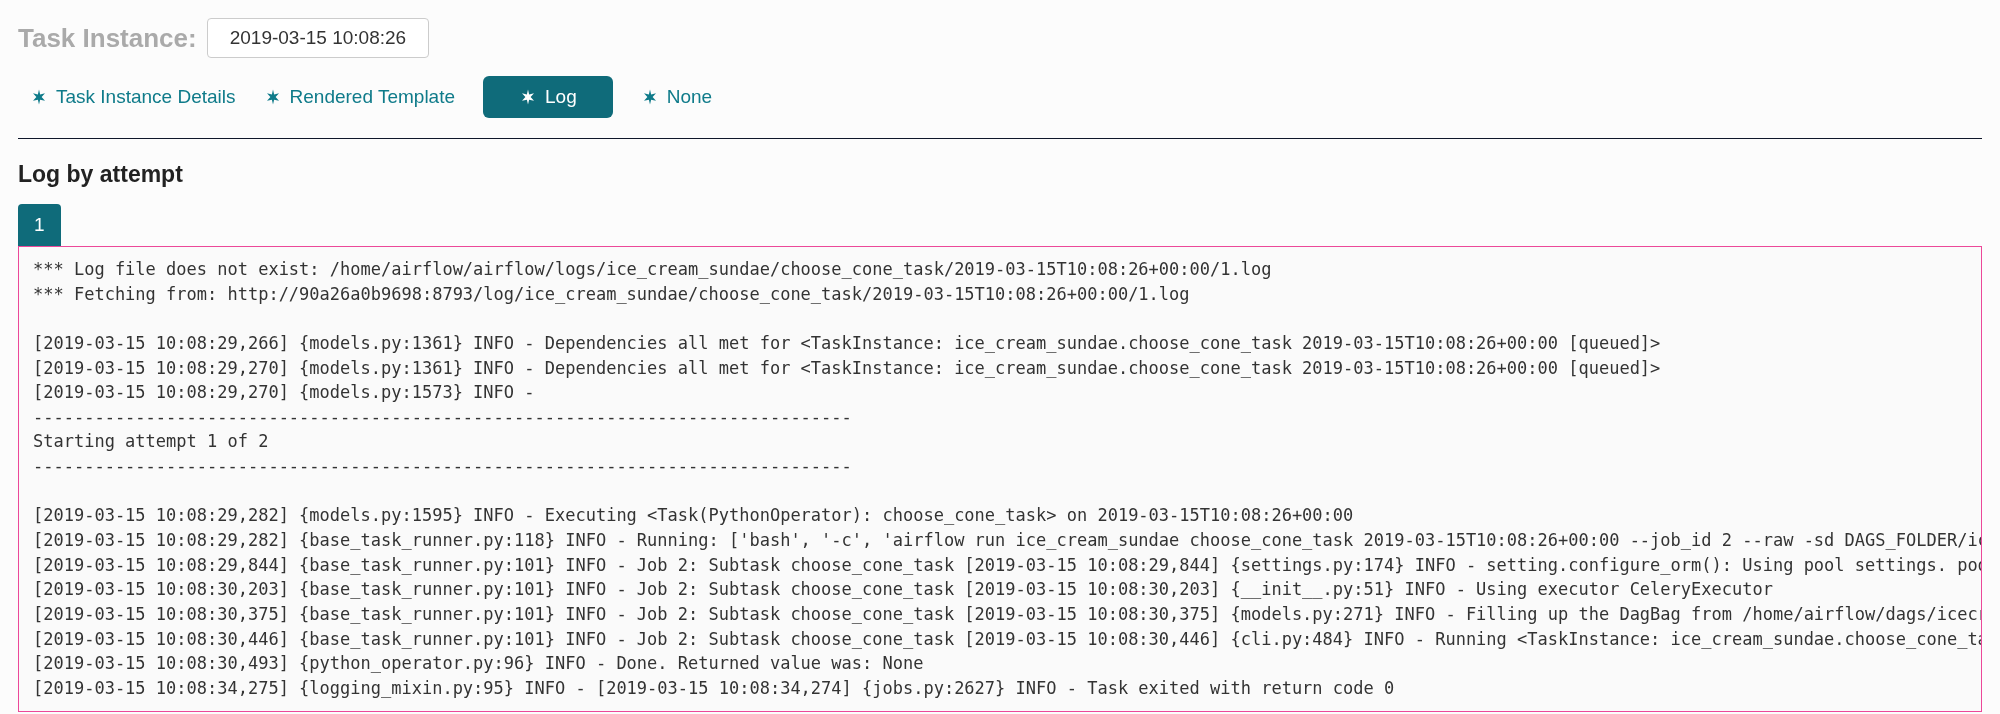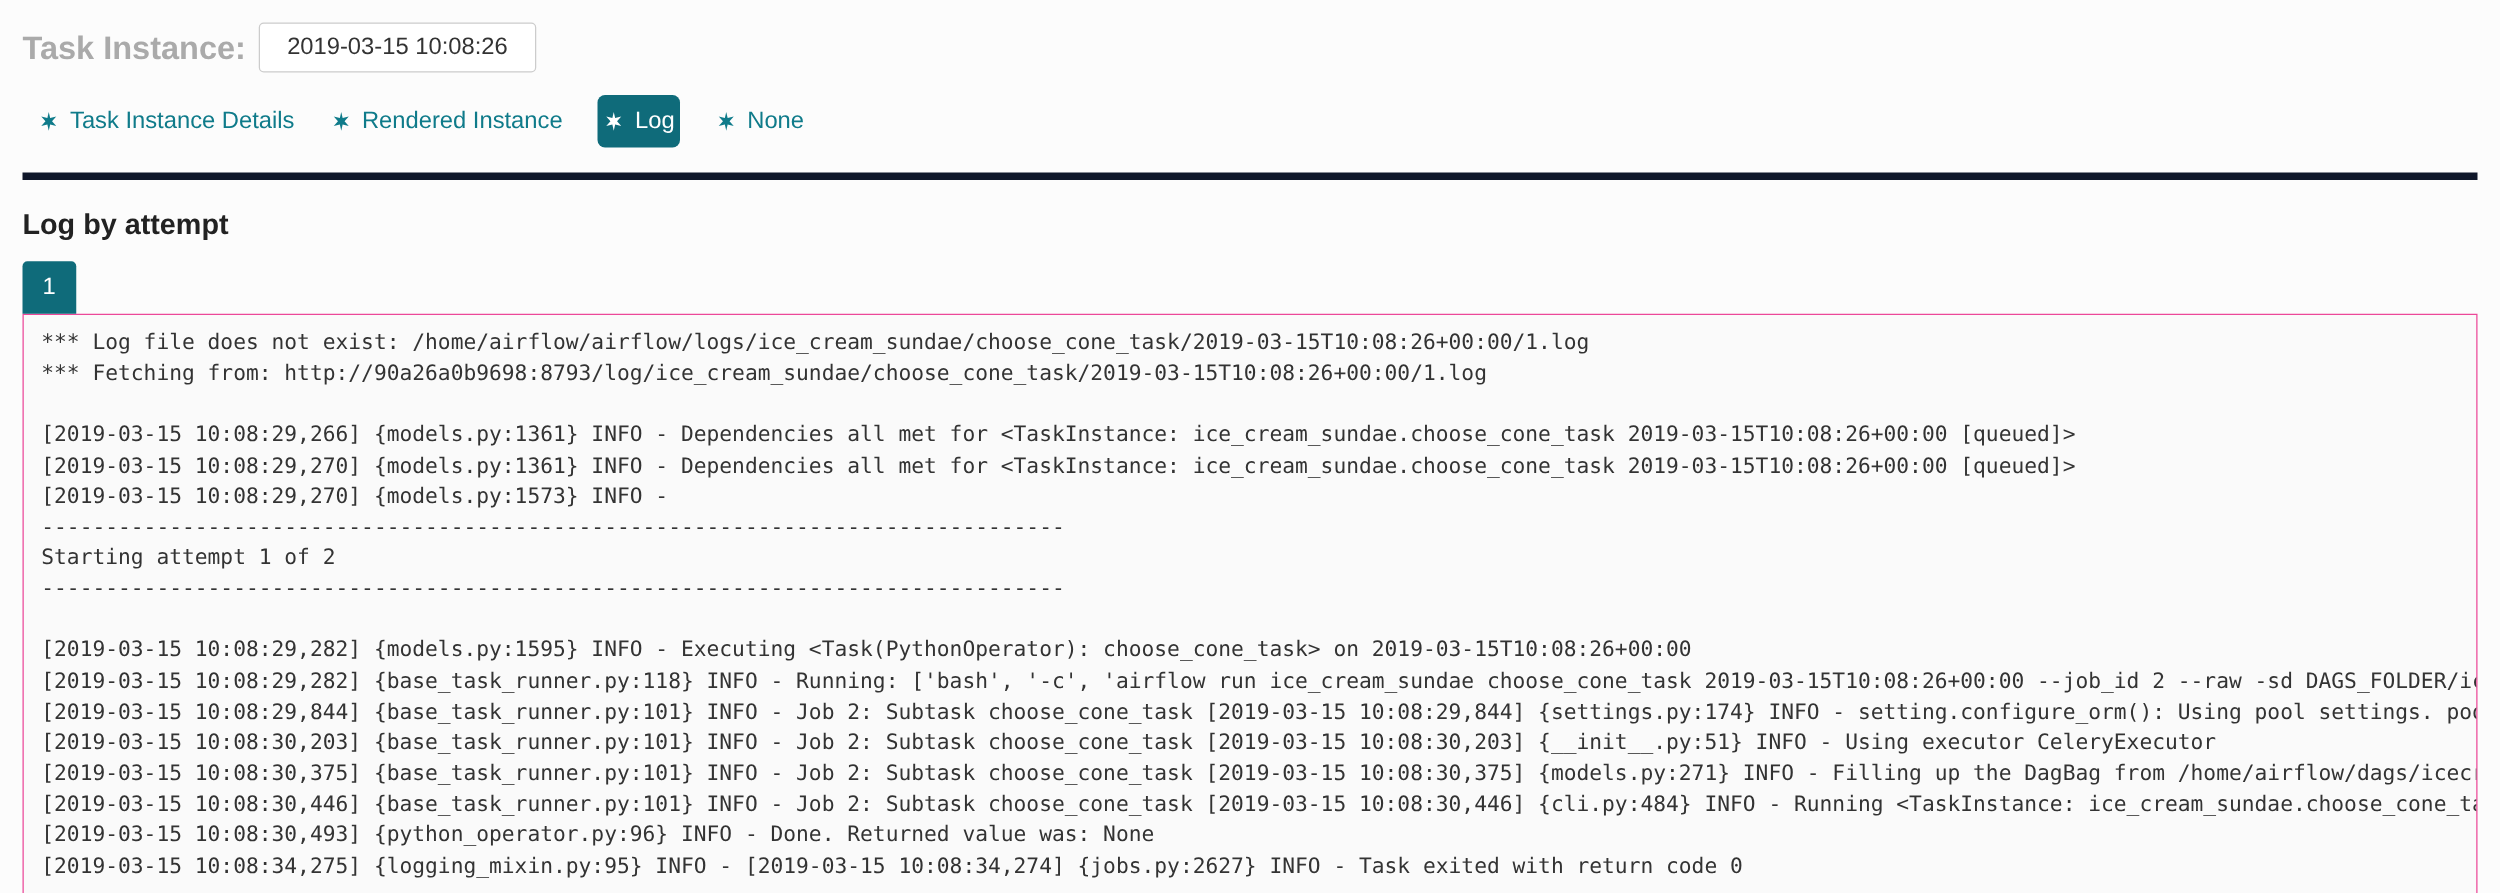--- a/index.html
+++ b/index.html
@@ -36,37 +36,37 @@
       font-size: 19px;
       background: #fff;
       color: #333;
       font-weight: 500;
     }
     .tabs-row {
       display: flex;
       gap: 28px;
       padding-left: 12px;
       padding-bottom: 20px;
-      border-bottom: 6px solid #0f172a;
+      border-bottom: 1px solid #0f172a;
       margin-bottom: 22px;
     }
     .tab-item {
       display: inline-flex;
       align-items: center;
       gap: 8px;
       color: #0f7b8a;
       font-size: 19px;
       font-weight: 500;
       cursor: pointer;
       text-decoration: none;
     }
     .tab-item.active {
       background: #0f6b7a;
       color: #fff;
-      padding: 10px 4px;
+      padding: 10px 36px;
       border-radius: 6px;
     }
     .tab-icon {
       display: inline-flex;
     }
     .section-title {
       font-size: 23px;
       font-weight: 700;
       color: #222;
       margin-bottom: 16px;
@@ -114,21 +114,21 @@
         </svg>
     </span>
     <span>Task Instance Details</span>
   </a>
   <a class="tab-item">
     <span class="tab-icon">
       <svg width="18" height="18" viewBox="0 0 24 24" fill="#0f7b8a">
           <path d="M12 2l1.5 6.5L20 7l-4.5 5L20 17l-6.5-1.5L12 22l-1.5-6.5L4 17l4.5-5L4 7l6.5 1.5z"></path>
         </svg>
     </span>
-    <span>Rendered Instance</span>
+    <span>Rendered Template</span>
   </a>
   <a class="tab-item active">
     <span class="tab-icon">
       <svg width="18" height="18" viewBox="0 0 24 24" fill="#fff">
           <path d="M12 2l1.5 6.5L20 7l-4.5 5L20 17l-6.5-1.5L12 22l-1.5-6.5L4 17l4.5-5L4 7l6.5 1.5z"></path>
         </svg>
     </span>
     <span>Log</span>
   </a>
   <a class="tab-item">

